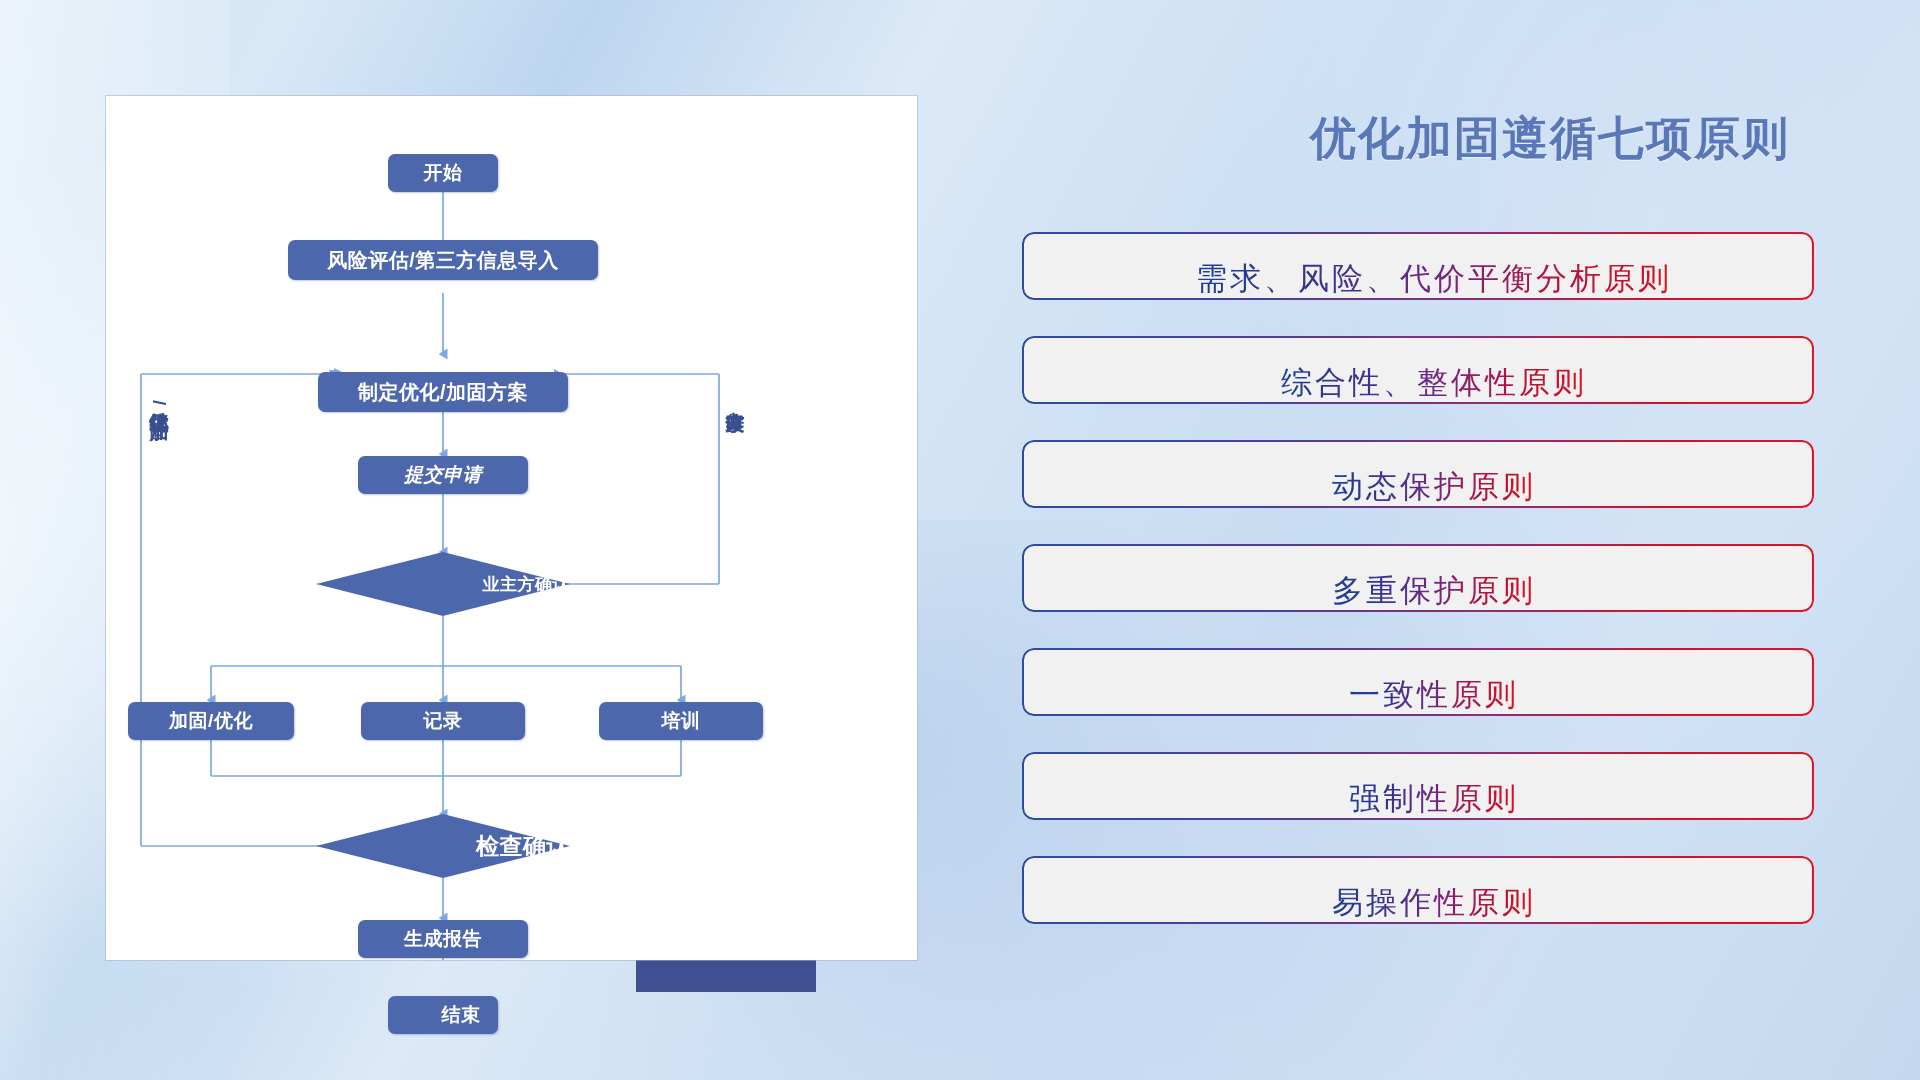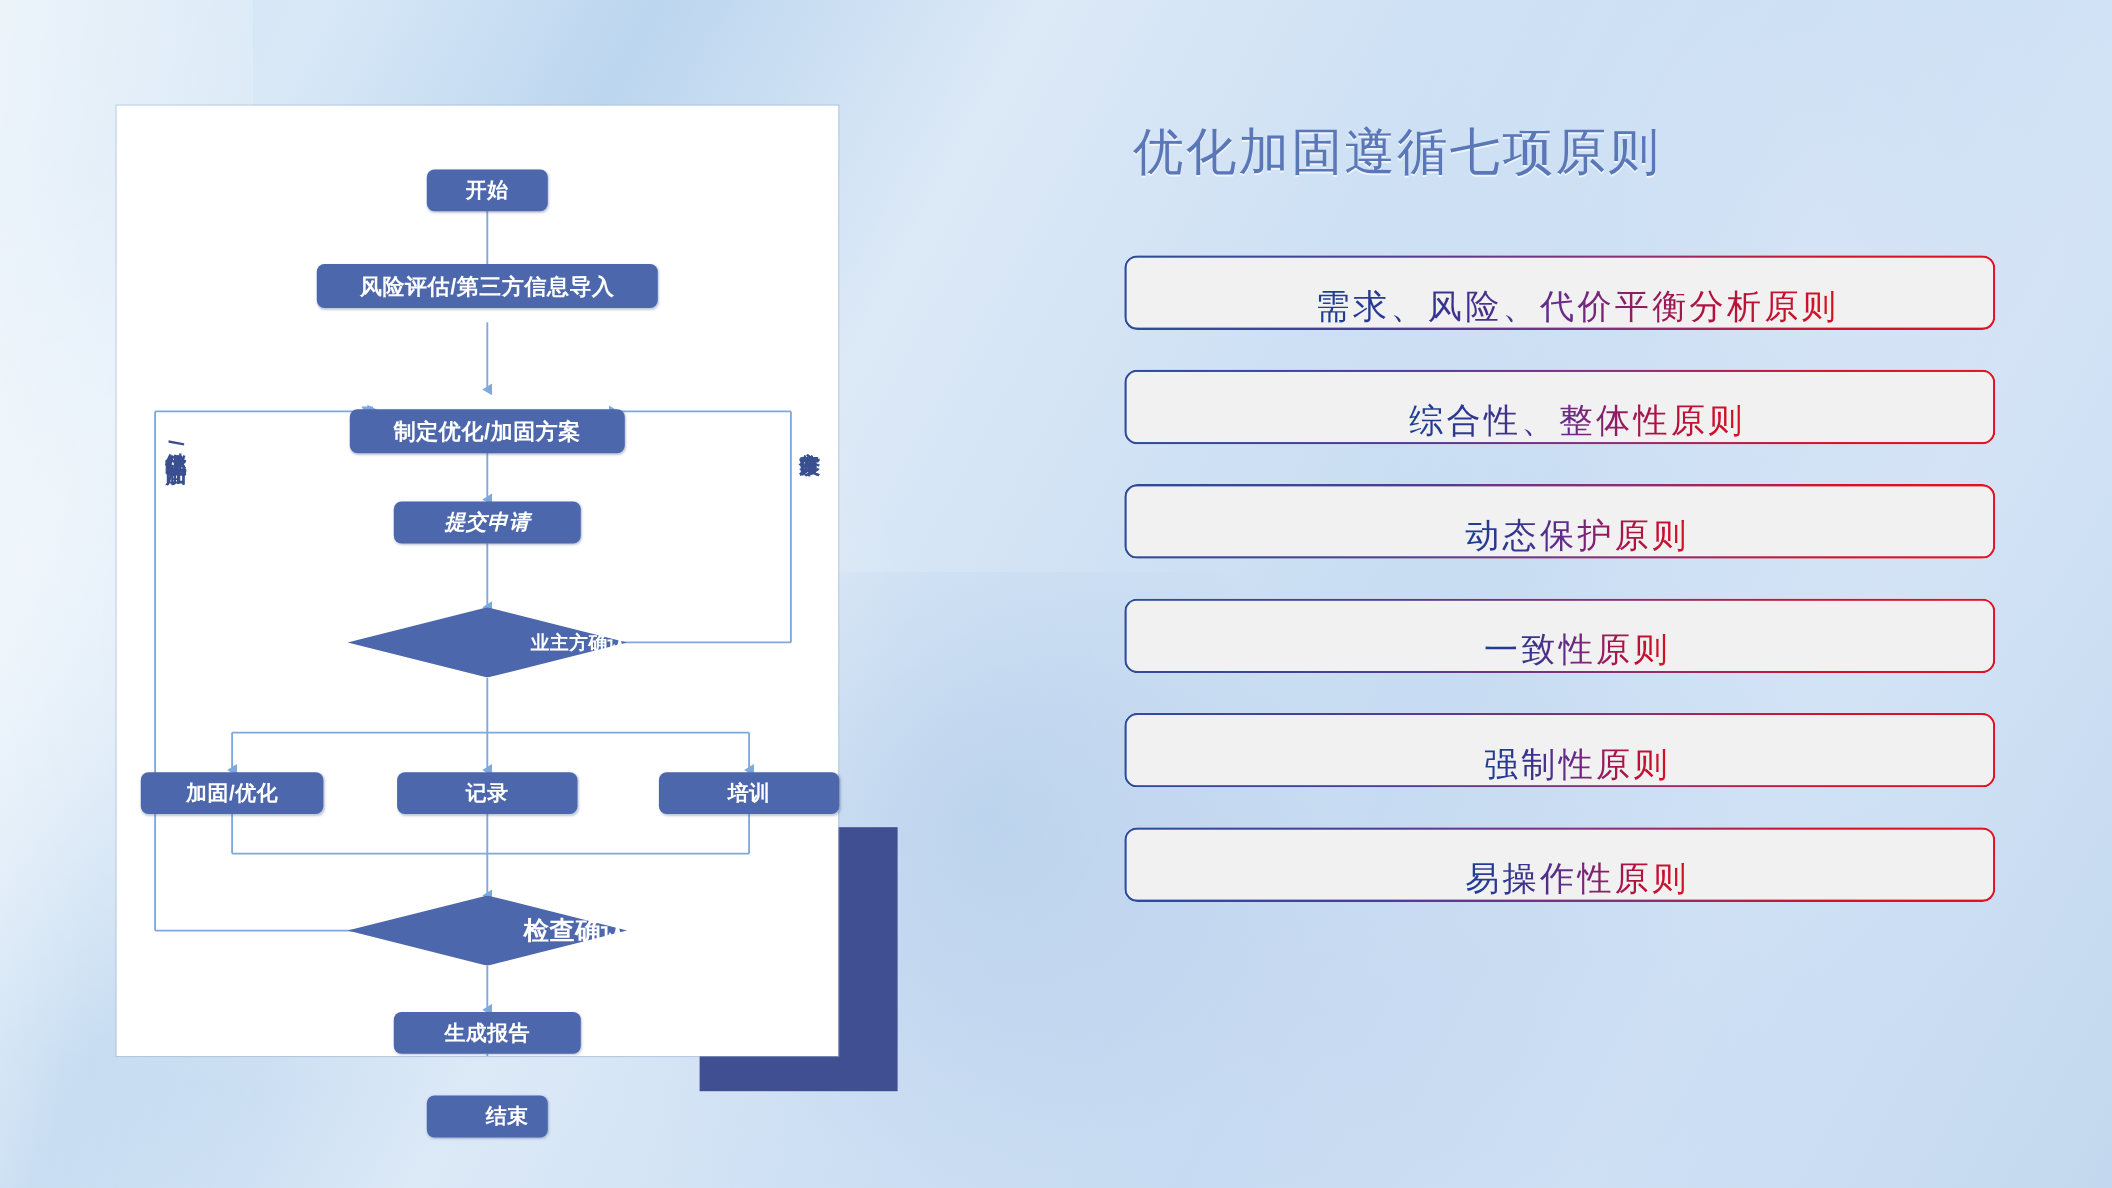--- a/index.html
+++ b/index.html
@@ -48,21 +48,21 @@
     position:absolute;
     left:636px; top:752px;
     width:180px; height:240px;
     background:#3f4f91;
     z-index:1;
   }
 
   .card{
     position:absolute;
     left:106px; top:96px;
-    width:656px; height:864px;
+    width:811px; height:864px;
     background:#ffffff;
     box-shadow: 0 0 0 1px rgba(160,178,205,0.55);
     z-index:2;
   }
 
   .flow{
     position:absolute; left:0; top:0; width:672px; height:864px;
   }
   .flow svg{ position:absolute; left:0; top:0; }
 
@@ -102,23 +102,23 @@
     z-index:4;
     line-height:1.0;
   }
   .vlabel.slashy{ text-orientation: mixed; }
 
   
   .panel-title{
     position:absolute;
     left:1030px; top:108px;
     width:760px;
-    text-align:left;
+    text-align:right;
     font-size:46px;
-    font-weight:400;
+    font-weight:700;
     color:#5a77b8;
     letter-spacing:2px;
     text-shadow: 0 1px 0 rgba(255,255,255,0.65);
     z-index:3;
   }
 
   .cards{
     position:absolute;
     left:1022px; top:232px;
     width:792px;
@@ -283,20 +283,23 @@
     </div>
 
     <div class="pcard">
       <span class="ptext">综合性、整体性原则</span>
     </div>
 
     <div class="pcard">
       <span class="ptext">动态保护原则</span>
     </div>
 
+    <div class="pcard">
+      <span class="ptext">多重保护原则</span>
+    </div>
 
     <div class="pcard">
       <span class="ptext">一致性原则</span>
     </div>
 
     <div class="pcard">
       <span class="ptext">强制性原则</span>
     </div>
 
     <div class="pcard">

